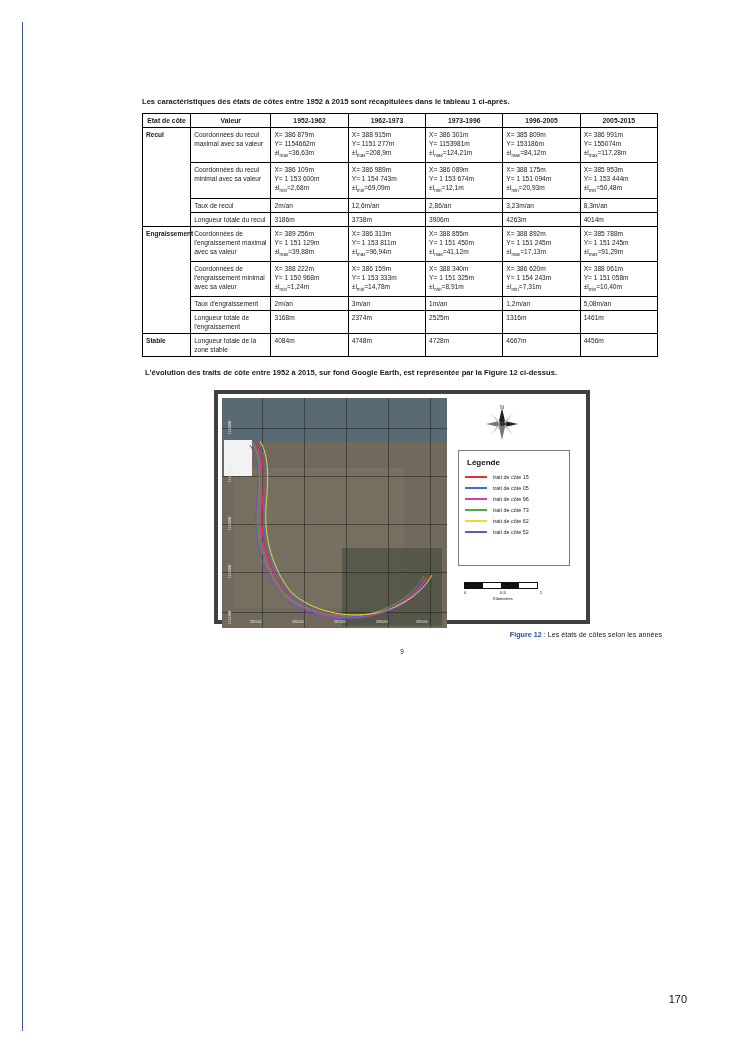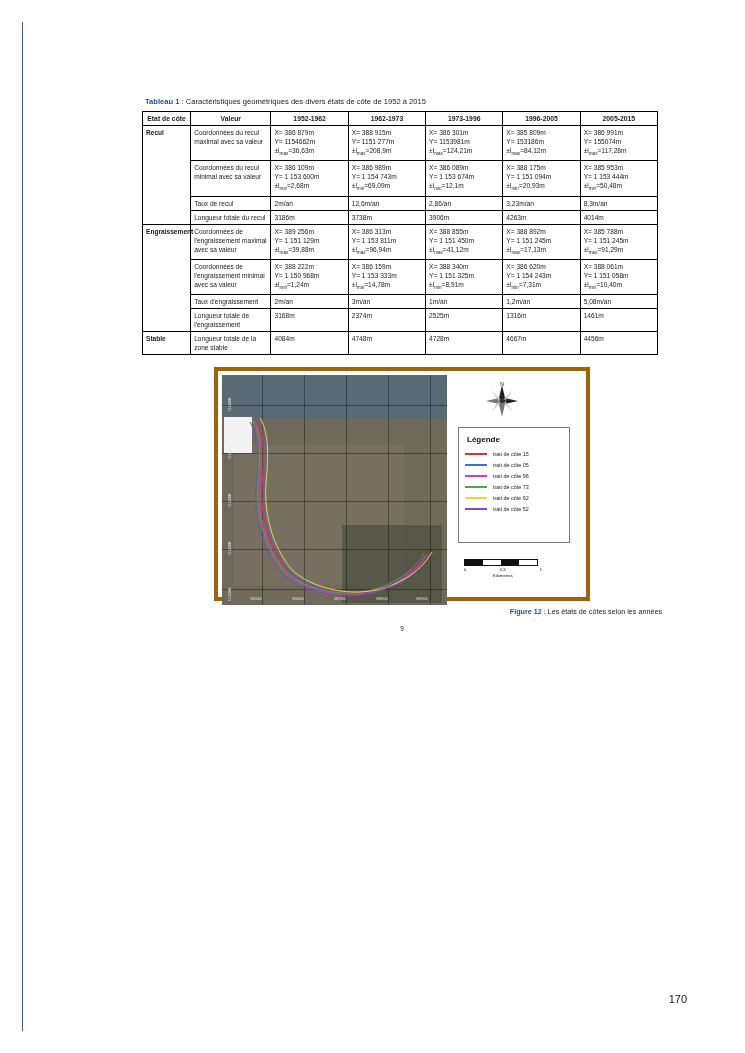--- a/index.html
+++ b/index.html
@@ -101,21 +101,21 @@
   
   .figure-wrap {
     margin-top: 12px;
     width: 520px;
     display: flex;
     justify-content: center;
   }
   .figure-frame {
     width: 376px;
     height: 234px;
-    border: 4px solid #a16207;
+    border: 4px solid #404040;
     background: #ffffff;
     position: relative;
     box-sizing: border-box;
   }
   .map-area {
     position: absolute;
     left: 4px; top: 4px;
     width: 225px;
     height: 230px;
     background: #6d6a5c;
@@ -271,24 +271,22 @@
 </style>
 </head>
 <body>
 
 <div class="page">
 
   <div class="margin-rule"></div>
 
   <div class="content">
 
-
-    <p class="table-caption">
-      <span class="cap-label">Tableau 1</span><span> : Caractéristiques géométriques des divers états de côte de 1952 à 2015</span>
-    </p>
+    <p class="intro-para">Les caractéristiques des états de côtes entre 1952 à 2015 sont récapitulées dans le tableau 1 ci-après.</p>
+
 
     <table class="geo">
       <colgroup>
         <col class="c-etat">
           <col class="c-val">
         <col class="c-yr">
           <col class="c-yr">
           <col class="c-yr">
           <col class="c-yr">
           <col class="c-yr">
@@ -376,20 +374,21 @@
             <td class="val">Longueur totale de la zone stable</td>
             <td class="num">4084m</td>
             <td class="num">4748m</td>
             <td class="num">4728m</td>
             <td class="num">4667m</td>
             <td class="num">4456m</td>
           </tr>
         </tbody>
     </table>
 
+    <p class="after-table">L'évolution des traits de côte entre 1952 à 2015, sur fond Google Earth, est représentée par la Figure 12 ci-dessus.</p>
 
     <div class="figure-wrap">
       <div class="figure-frame">
 
         <div class="map-area">
           <div class="map-sea"></div>
           <div class="map-land"></div>
           <div class="map-land2"></div>
           <div class="map-dark"></div>
           <div class="map-white-box"></div>

